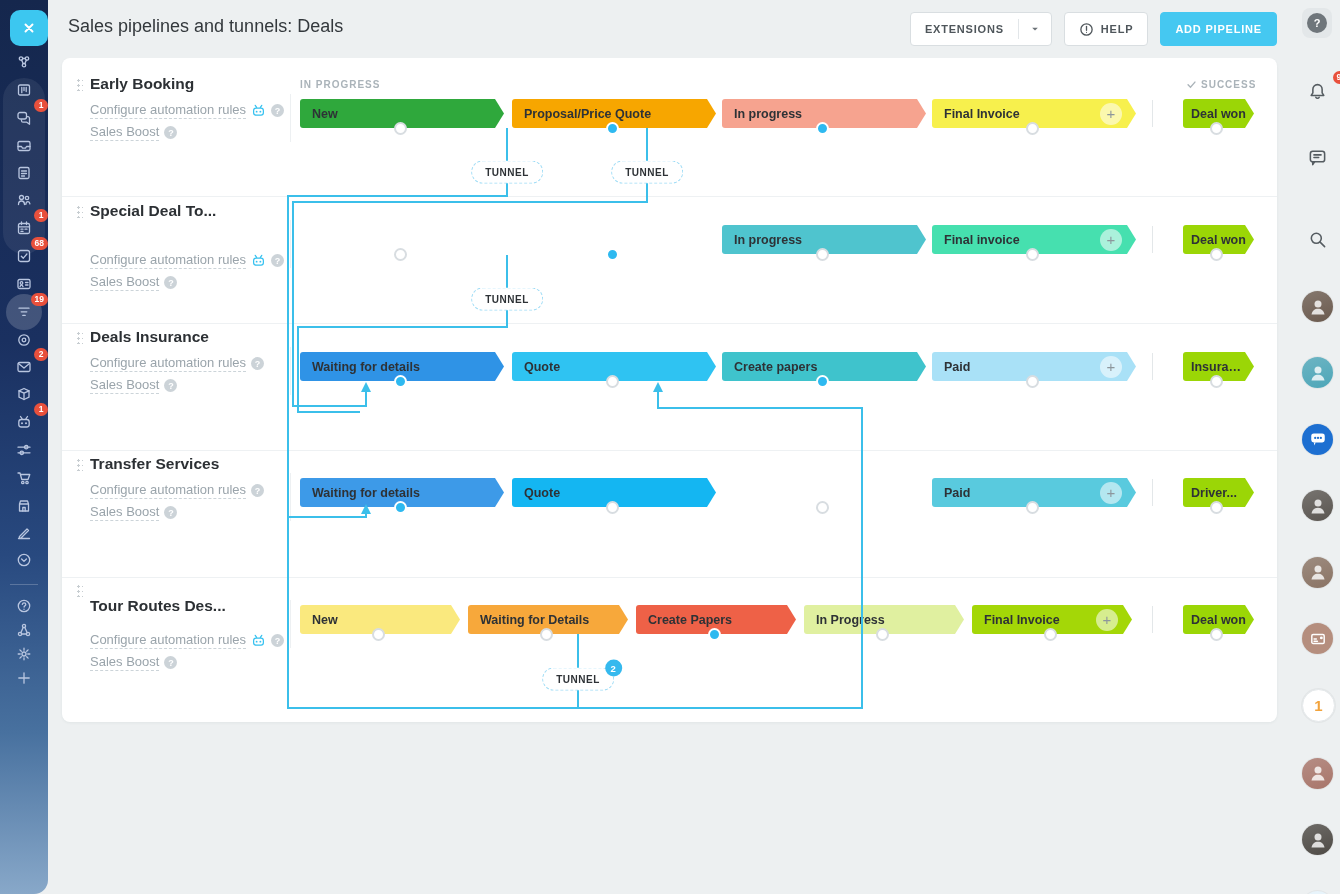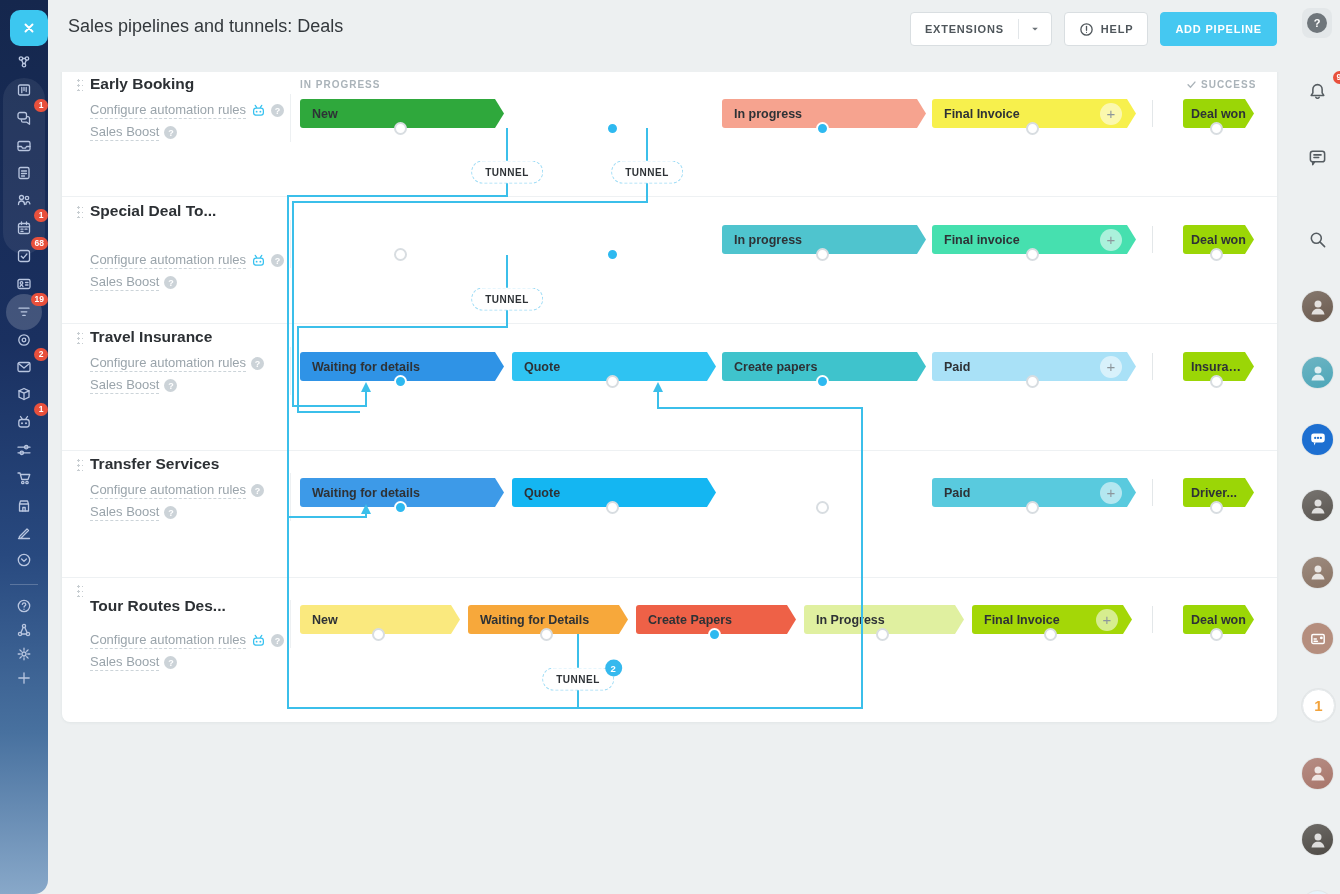--- a/index.html
+++ b/index.html
@@ -17,21 +17,21 @@
   .lsb-item{position:absolute;left:8px;width:32px;height:28px;display:flex;align-items:center;
        justify-content:center;color:#b9c6e0;cursor:pointer}
   .lsb-item.active::before{content:"";position:absolute;left:-2px;top:-4px;width:36px;height:36px;
        border-radius:50%;background:rgba(255,255,255,.18)}
   .lsb-item svg{position:relative}
   .lsb-div{position:absolute;left:10px;width:28px;height:1px;background:rgba(255,255,255,.22)}
   .nbadge{position:absolute;top:-5px;right:-8px;background:#e8503c;color:#fff;font-size:8.5px;
        font-weight:700;border-radius:8px;padding:2px 4px;line-height:1;z-index:2;min-width:6px;text-align:center}
 
   
-  .hd{position:absolute;left:48px;top:0;width:1247px;height:72px;background:#edf0f1;z-index:3}
+  .hd{position:absolute;left:48px;top:0;width:1247px;height:58px;background:#edf0f1;z-index:3}
   .hd-title{position:absolute;left:20px;top:16px;font-size:18px;color:#33383c;font-weight:500}
   .hbtns{position:absolute;right:18px;top:12px;display:flex;gap:12px;align-items:center}
   .btn{height:34px;background:#fff;border:1px solid #d9dee1;border-radius:4px;display:flex;
        align-items:center;font-size:11px;font-weight:700;letter-spacing:.8px;color:#4f565b;
        padding:0 14px;cursor:pointer;box-sizing:border-box}
   .btn.split{padding:0}
   .btn.split .lbl{padding:0 14px}
   .btn.split .vsep{width:1px;height:20px;background:#e2e6e9}
   .btn.split .caret{width:32px;display:flex;align-items:center;justify-content:center;color:#6b7277}
   .btn .info-ic{margin-right:7px;display:flex;color:#4f565b}
@@ -304,20 +304,23 @@
     <div class="minihdr" style="left: 1124px; top: 21px;">
       <svg width="11" height="11" viewBox="0 0 16 16" fill="none" stroke="#aab3b9" stroke-width="2" stroke-linecap="round">
         <path d="M3 8.5l3.5 3.5L13 4.5"></path>
       </svg>
       <span>SUCCESS</span>
     </div>
     <div class="stg" style="left: 238px; top: 41px; width: 204px; background: rgb(47, 168, 60);">
       <span class="slbl">New</span>
     </div>
     <div class="dot hollow" style="left: 331.5px; top: 64px;"></div>
+    <div class="stg" style="left: 450px; top: 41px; width: 204px; background: rgb(247, 166, 0);">
+      <span class="slbl">Proposal/Price Quote</span>
+    </div>
     <div class="dot solid" style="left: 543.5px; top: 64px;"></div>
     <div class="stg" style="left: 660px; top: 41px; width: 204px; background: rgb(246, 163, 143);">
       <span class="slbl">In progress</span>
     </div>
     <div class="dot solid" style="left: 753.5px; top: 64px;"></div>
     <div class="stg" style="left: 870px; top: 41px; width: 204px; background: rgb(247, 240, 77);">
       <span class="slbl">Final Invoice</span>
       <div class="plusb">+</div>
     </div>
     <div class="dot hollow" style="left: 963.5px; top: 64px;"></div>
@@ -355,21 +358,21 @@
       <span class="slbl">Final invoice</span>
       <div class="plusb">+</div>
     </div>
     <div class="dot hollow" style="left: 963.5px; top: 190px;"></div>
     <div class="dwsep" style="left: 1090px; top: 168px;"></div>
     <div class="stg" style="left: 1121px; top: 167px; width: 71px; background: rgb(155, 214, 6);">
       <span class="slbl" style="padding: 0px 8px;">Deal won</span>
     </div>
     <div class="dot hollow" style="left: 1148px; top: 190px;"></div>
     <div class="grip" style="top: 273px;"></div>
-    <div class="p-title" style="top: 270px;">Travel Insurance</div>
+    <div class="p-title" style="top: 270px;">Deals Insurance</div>
     <div class="p-link" style="top: 297px;">
       <span class="txt">Configure automation rules</span>
       <span class="qmark">?</span>
     </div>
     <div class="p-link" style="top: 319px;">
       <span class="txt">Sales Boost</span>
       <span class="qmark">?</span>
     </div>
     <div class="colsep" style="left: 228px; top: 289px; height: 48px;"></div>
     <div class="stg" style="left: 238px; top: 294px; width: 204px; background: rgb(47, 147, 230);">

